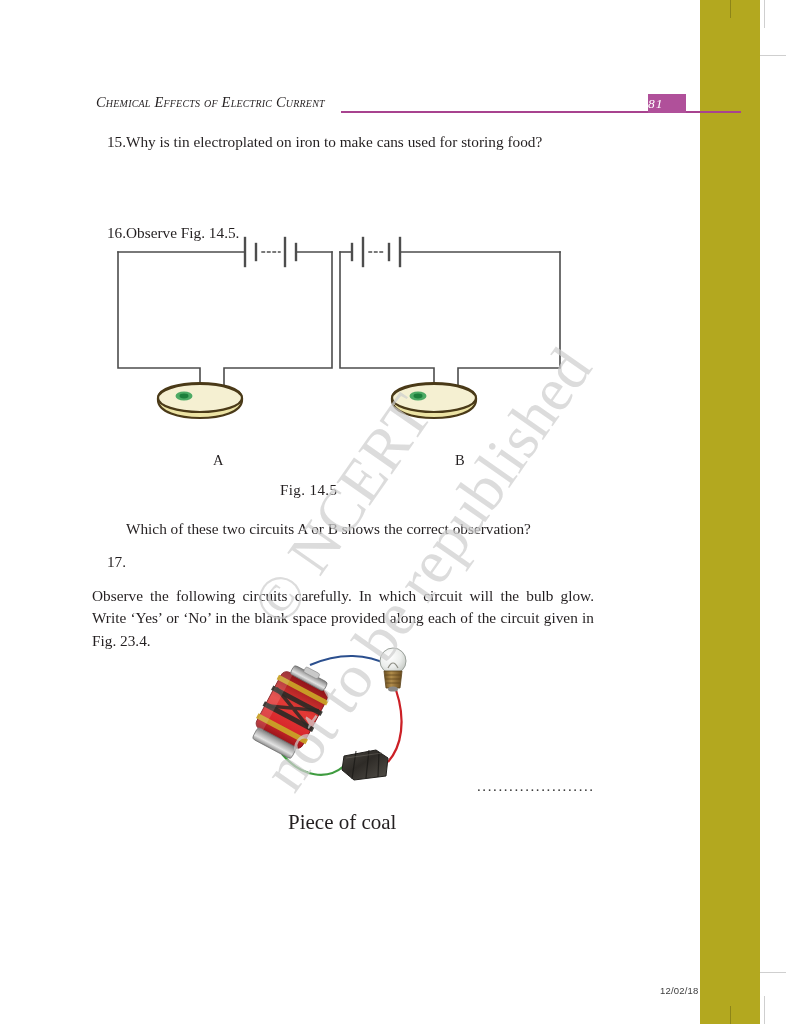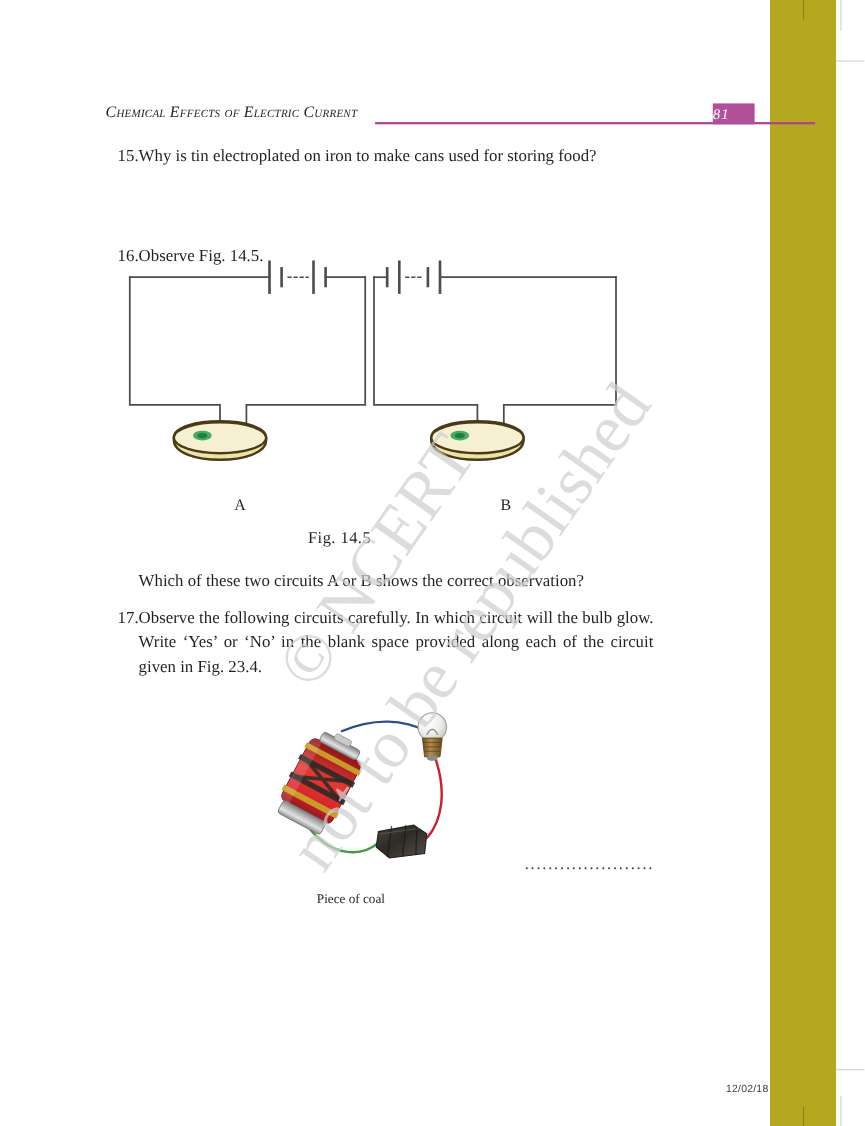--- a/index.html
+++ b/index.html
@@ -107,21 +107,21 @@
     flex: 0 0 34px;
     text-align: right;
   }
   .q-text {
     flex: 1 1 auto;
     text-align: justify;
     text-justify: inter-word;
   }
   #q15 { left: 92px; top: 131px; width: 500px; }
   #q16 { left: 92px; top: 182px; width: 500px; margin-top: 40px; }
-  #q17 { left: 92px; top: 551px; width: 502px; }
+  #q17 { left: 92px; top: 551px; width: 502px; flex-direction: column; }
 
   #which-circuits {
     position: absolute;
     left: 126px;
     top: 518px;
     width: 480px;
     font-size: 15.3px;
     line-height: 1.46;
   }
 
@@ -152,21 +152,21 @@
     position: absolute;
     left: 236px;
     top: 628px;
     width: 210px;
     height: 170px;
   }
   #coal-label {
     position: absolute;
     left: 288px;
     top: 810px;
-    font-size: 12px;
+    font-size: 21px;
   }
   #answer-blank {
     position: absolute;
     left: 477px;
     top: 778px;
     font-size: 15px;
     letter-spacing: 1.6px;
     color: #3a3a3a;
   }
 

